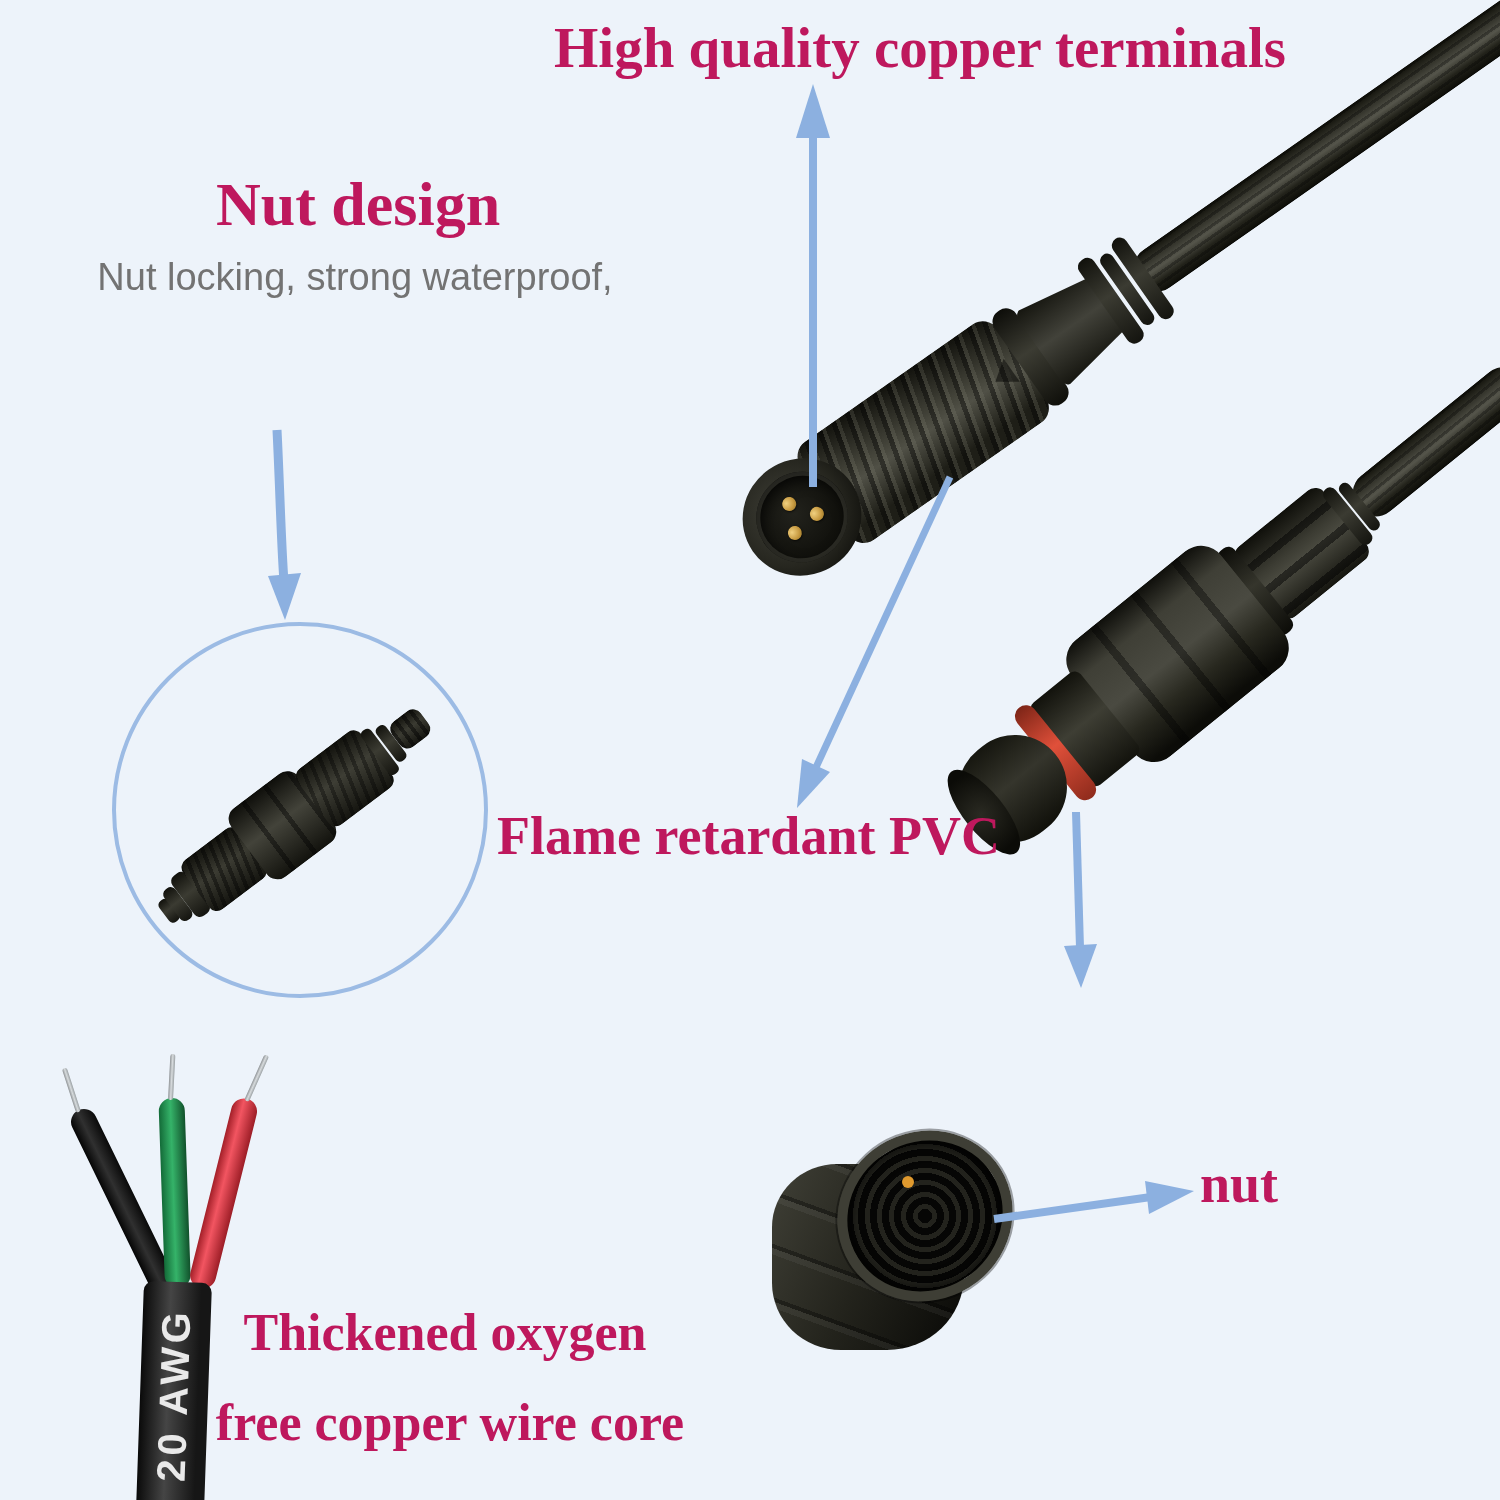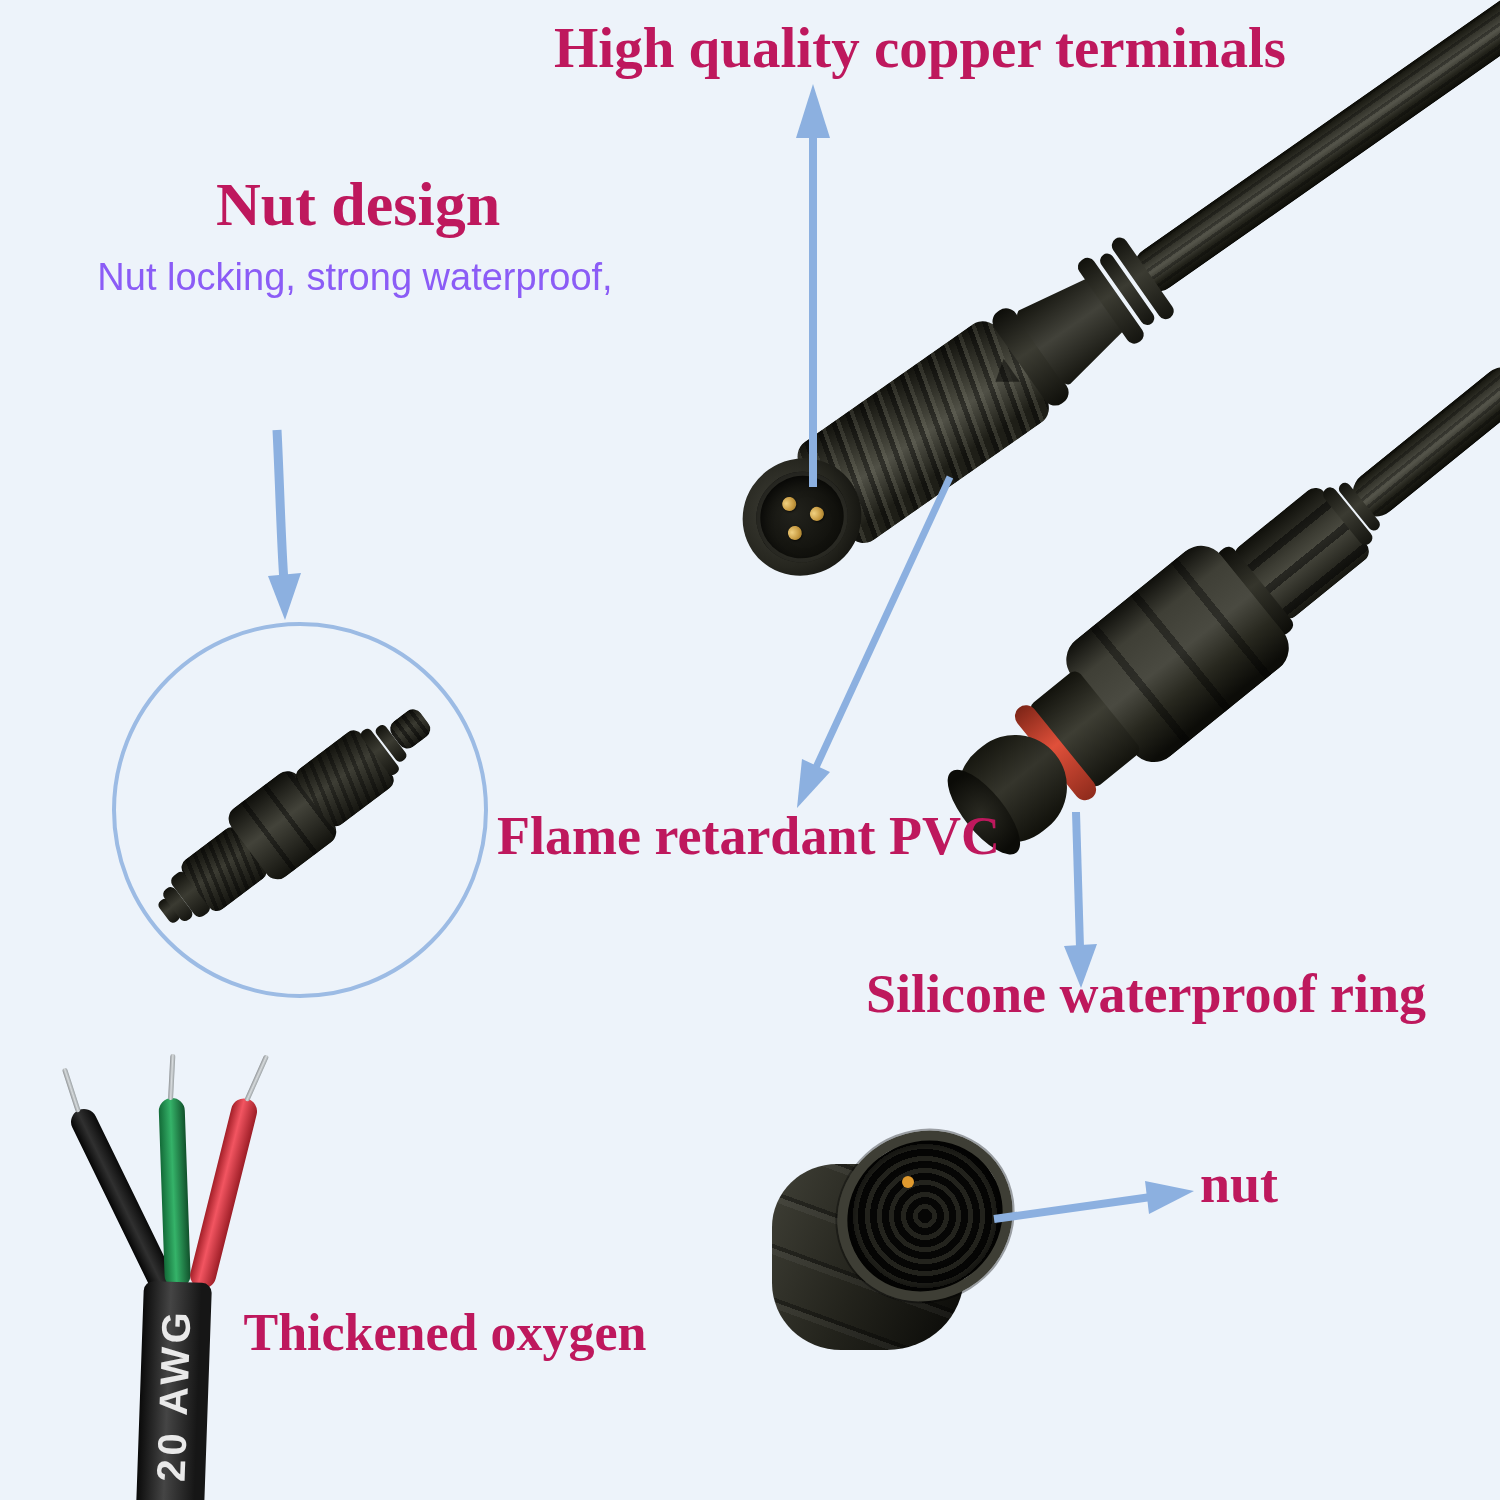--- a/index.html
+++ b/index.html
@@ -1,20 +1,20 @@
 <!DOCTYPE html>
 <html><head>
 <meta charset="utf-8">
 <style>
   html,body{margin:0;padding:0;background:#edf3fa;}
   .scene{position:relative;width:1500px;height:1500px;overflow:hidden;background:#edf3fa;
          font-family:"Liberation Serif",serif;}
   .lbl{position:absolute;color:#be185d;font-family:"Liberation Serif",serif;font-weight:700;
        white-space:nowrap;line-height:1.05;}
-  .sans{position:absolute;color:#8b5cf6;font-family:"Liberation Sans",sans-serif;font-weight:400;
+  .sans{position:absolute;color:#737373;font-family:"Liberation Sans",sans-serif;font-weight:400;
         text-align:center;white-space:nowrap;line-height:1.0;}
   .overlay{position:absolute;left:0;top:0;pointer-events:none;}
   .part{position:absolute;}
   .pp{position:absolute;background:linear-gradient(to bottom,#11110c,#3b3b32 45%,#14140f);}
 
   
   .male{left:742px;top:455px;width:1060px;height:124px;transform-origin:60px 62px;transform:rotate(-35deg);}
   .m-face{position:absolute;left:0;top:4px;width:120px;height:116px;border-radius:50%;
           background:radial-gradient(circle at 42% 40%,#42423a,#26261f 55%,#11110d 82%);}
   .m-face-inner{position:absolute;left:14px;top:17px;width:92px;height:90px;border-radius:50%;
@@ -214,17 +214,17 @@
     <g>
       <line x1="994" y1="1219" x2="1158" y2="1196" stroke="#8cb0e0" stroke-width="8"></line>
       <polygon points="1194,1191 1149,1214 1145,1181" fill="#8cb0e0"></polygon>
     </g>
   </svg>
 
   <div class="lbl title">High quality copper terminals</div>
   <div class="lbl h-nut">Nut design</div>
   <div class="sans p1">Nut locking, strong waterproof,</div>
   <div class="lbl flame">Flame retardant PVC</div>
-  <div class="lbl silicone">Silicone waterproof ring</div>
   <div class="lbl nutlbl">nut</div>
   <div class="lbl core1">Thickened oxygen</div>
+  <div class="lbl core2">free copper wire core</div>
 
 </div>
 
 </body></html>

